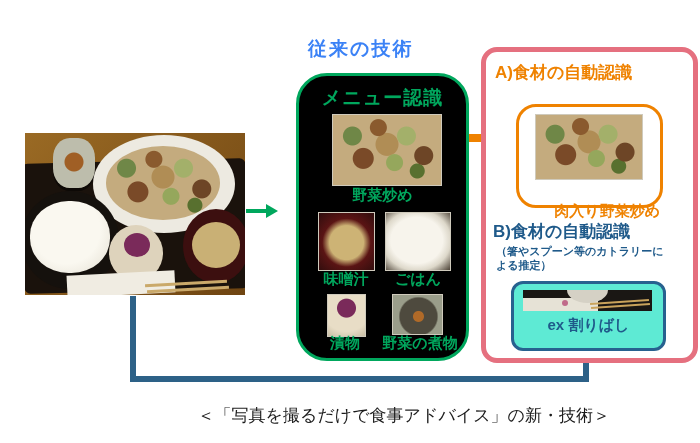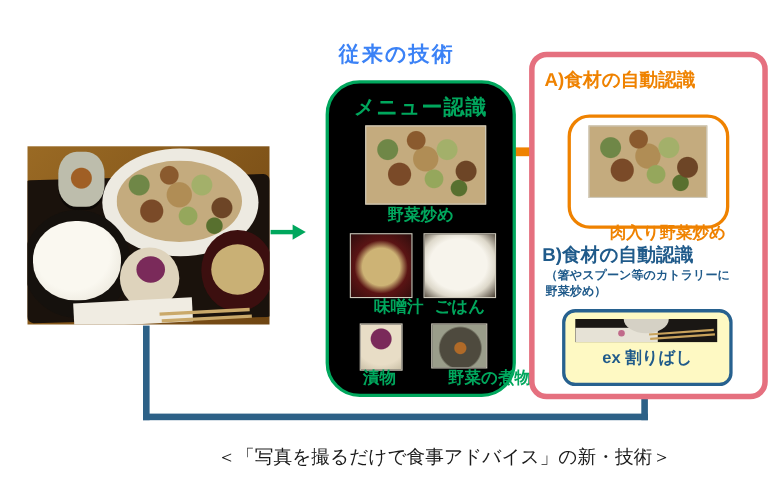--- a/index.html
+++ b/index.html
@@ -43,36 +43,36 @@
 
   
   .green-box{left:296px;top:73px;width:167px;height:282px;border:3px solid #00a75d;border-radius:31px;background:#000000;}
   .green-title{position:absolute;left:0;top:9px;width:100%;text-align:center;font-size:19px;font-weight:bold;color:#00a75d;letter-spacing:1px;}
   .g-label{position:absolute;font-weight:bold;color:#00a75d;font-size:15px;text-align:center;}
   .food-img{position:absolute;border:1px solid #cfcabc;}
   .img-main-stirfry{left:33px;top:38px;width:108px;height:70px;}
   .lbl-stirfry{left:0;top:110px;width:100%;}
   .img-miso{left:19px;top:136px;width:55px;height:57px;background:radial-gradient(circle at 50% 52%,#cdb375 0 42%,#5a1414 60%,#2e0d0d 100%);}
   .img-rice{left:86px;top:136px;width:64px;height:57px;background:radial-gradient(ellipse at 48% 48%,#f7f4ec 0 55%,#ddd8ca 72%,#4a4034 100%);}
-  .lbl-miso{left:8px;top:194px;width:78px;text-align:right;}
+  .lbl-miso{left:8px;top:194px;width:78px;}
   .lbl-rice{left:86px;top:194px;width:66px;}
   .img-pickles{left:28px;top:218px;width:37px;height:41px;background:radial-gradient(circle at 50% 32%,#7a2a5a 0 9px,#e8ddc6 10px 70%,#c9bfa6 100%);}
   .img-nimono{left:93px;top:218px;width:49px;height:39px;background:radial-gradient(circle at 52% 55%,#b06a28 0 5px,#4e4a3e 6px 55%,#9a9d8a 60%);}
   .lbl-pickles{left:6px;top:258px;width:80px;}
-  .lbl-nimono{left:76px;top:258px;width:90px;margin-left:25px;}
+  .lbl-nimono{left:76px;top:258px;width:90px;}
 
   
   .pink-box{left:481px;top:47px;width:207px;height:306px;border:5px solid #e5707f;border-radius:16px;background:#fff;}
   .a-title{position:absolute;left:9px;top:9px;font-size:17px;font-weight:bold;color:#ef8200;}
   .orange-box{position:absolute;left:30px;top:52px;width:141px;height:98px;border:3px solid #ef8200;border-radius:20px;background:#fff;}
   .img-a-stirfry{left:16px;top:7px;width:106px;height:64px;}
   .lbl-a{position:absolute;left:0;top:75px;width:100%;text-align:right;font-size:15px;font-weight:bold;color:#ef8200;margin-top:20px;}
   .b-title{position:absolute;left:7px;top:168px;font-size:17px;font-weight:bold;color:#1f5a8a;}
   .b-note{position:absolute;left:10px;top:192px;font-size:11px;font-weight:bold;color:#1f5a8a;line-height:14px;white-space:pre-line;}
-  .navy-box{position:absolute;left:25px;top:229px;width:149px;height:64px;border:3px solid #27618f;border-radius:12px;background:#fef9c3;}
+  .navy-box{position:absolute;left:25px;top:229px;width:149px;height:64px;border:3px solid #27618f;border-radius:12px;background:#5eead4;}
   .strip{position:absolute;left:9px;top:6px;width:129px;height:21px;background:#1a1714;overflow:hidden;}
   .strip-napkin{position:absolute;left:0;bottom:0;width:58%;height:62%;background:#e6e2d6;}
   .strip-bowl{position:absolute;left:34%;top:-65%;width:32%;height:125%;border-radius:50%;background:#d5d1c5;}
   .strip-logo{position:absolute;left:30%;bottom:22%;width:6px;height:6px;border-radius:50%;background:#c06a8a;}
   .strip-chop{position:absolute;width:46%;height:2px;background:#c9a35c;transform:rotate(-4deg);}
   .strip-chop1{right:2%;top:52%;} .strip-chop2{right:1%;top:72%;}
   .lbl-b{position:absolute;left:0;top:32px;width:100%;text-align:center;font-size:15px;font-weight:bold;color:#1f5a8a;}
 
   
   .arrow-seg{position:absolute;background:#2d6187;}
@@ -139,21 +139,21 @@
   </div>
 
   <div class="abs pink-box">
     <div class="a-title">A)食材の自動認識</div>
     <div class="orange-box">
       <div class="food-img img-a-stirfry stirfry-fill"></div>
       <div class="lbl-a">肉入り野菜炒め</div>
     </div>
     <div class="b-title">B)食材の自動認識</div>
     <div class="b-note">（箸やスプーン等のカトラリーに
-野菜炒め）</div>
+よる推定）</div>
     <div class="navy-box">
       <div class="strip">
         <div class="strip-napkin"></div>
         <div class="strip-bowl"></div>
         <div class="strip-logo"></div>
         <div class="strip-chop strip-chop1"></div>
         <div class="strip-chop strip-chop2"></div>
       </div>
       <div class="lbl-b">ex 割りばし</div>
     </div>

